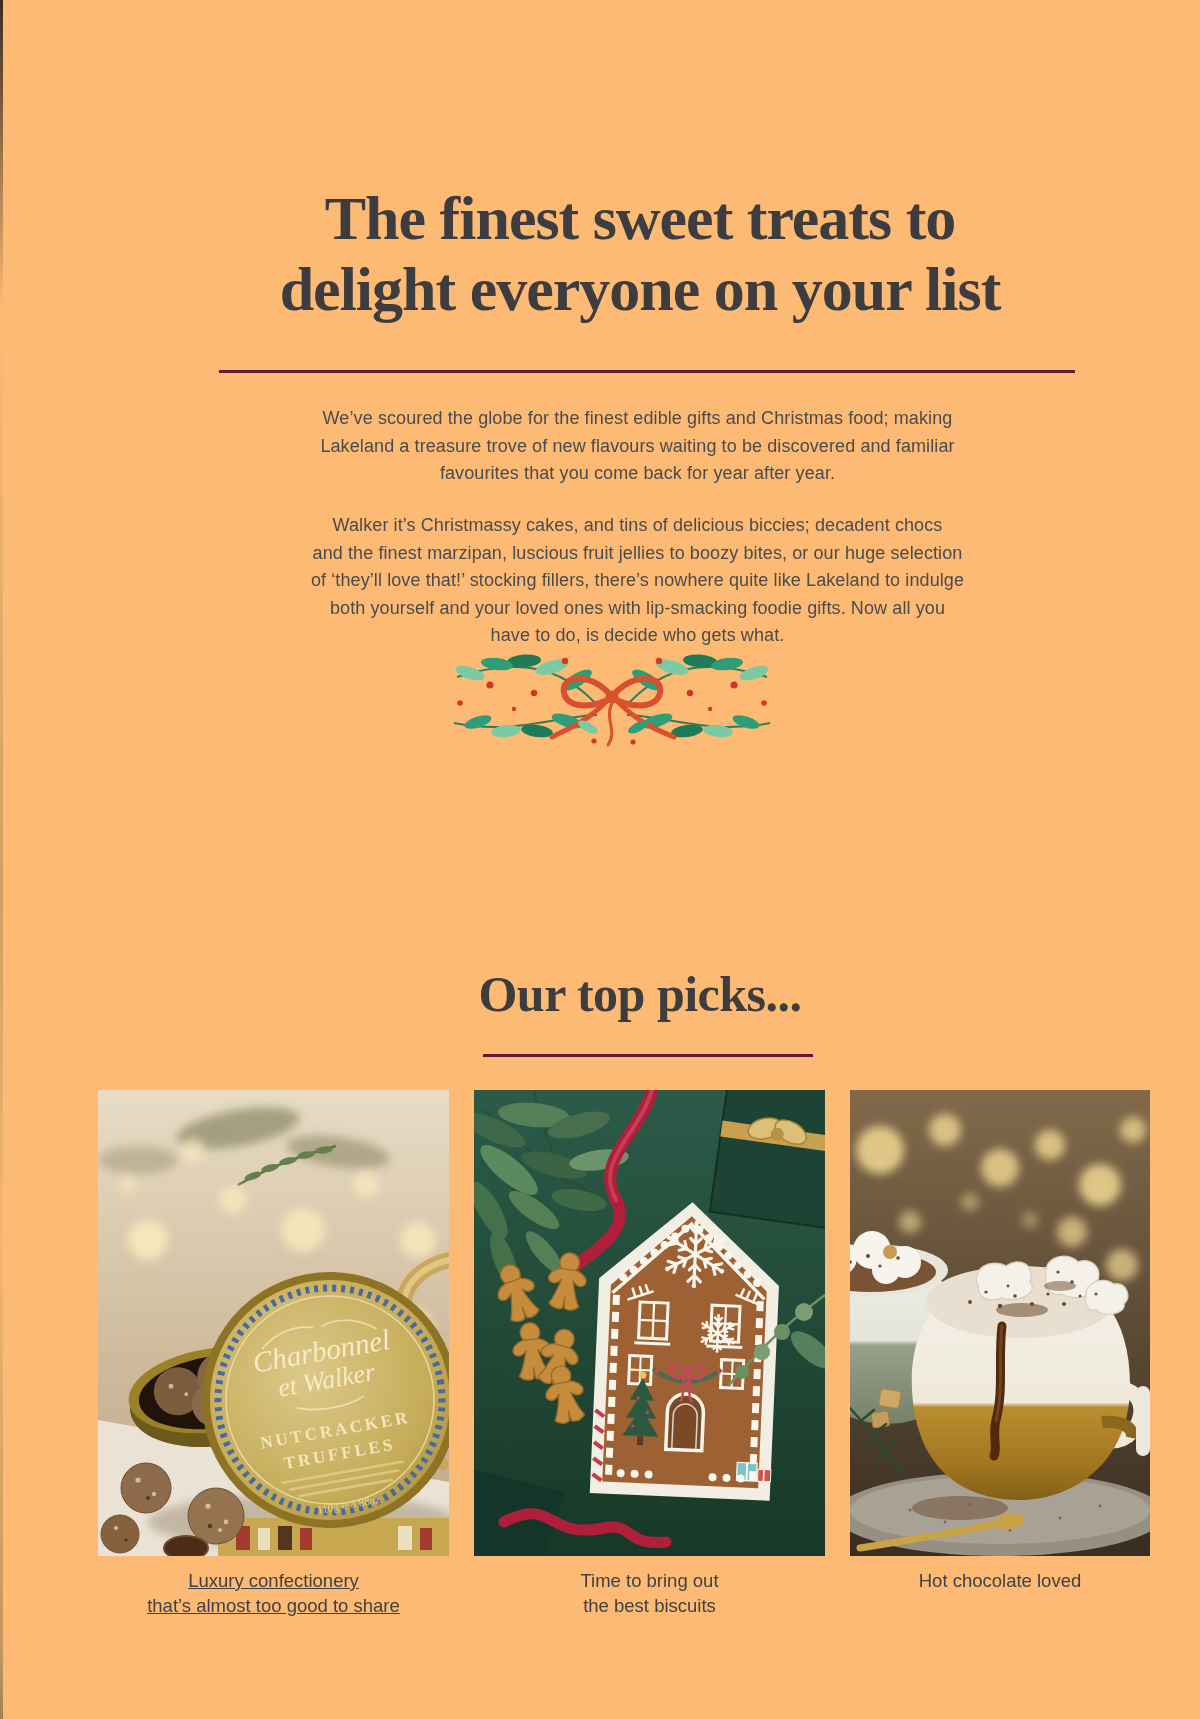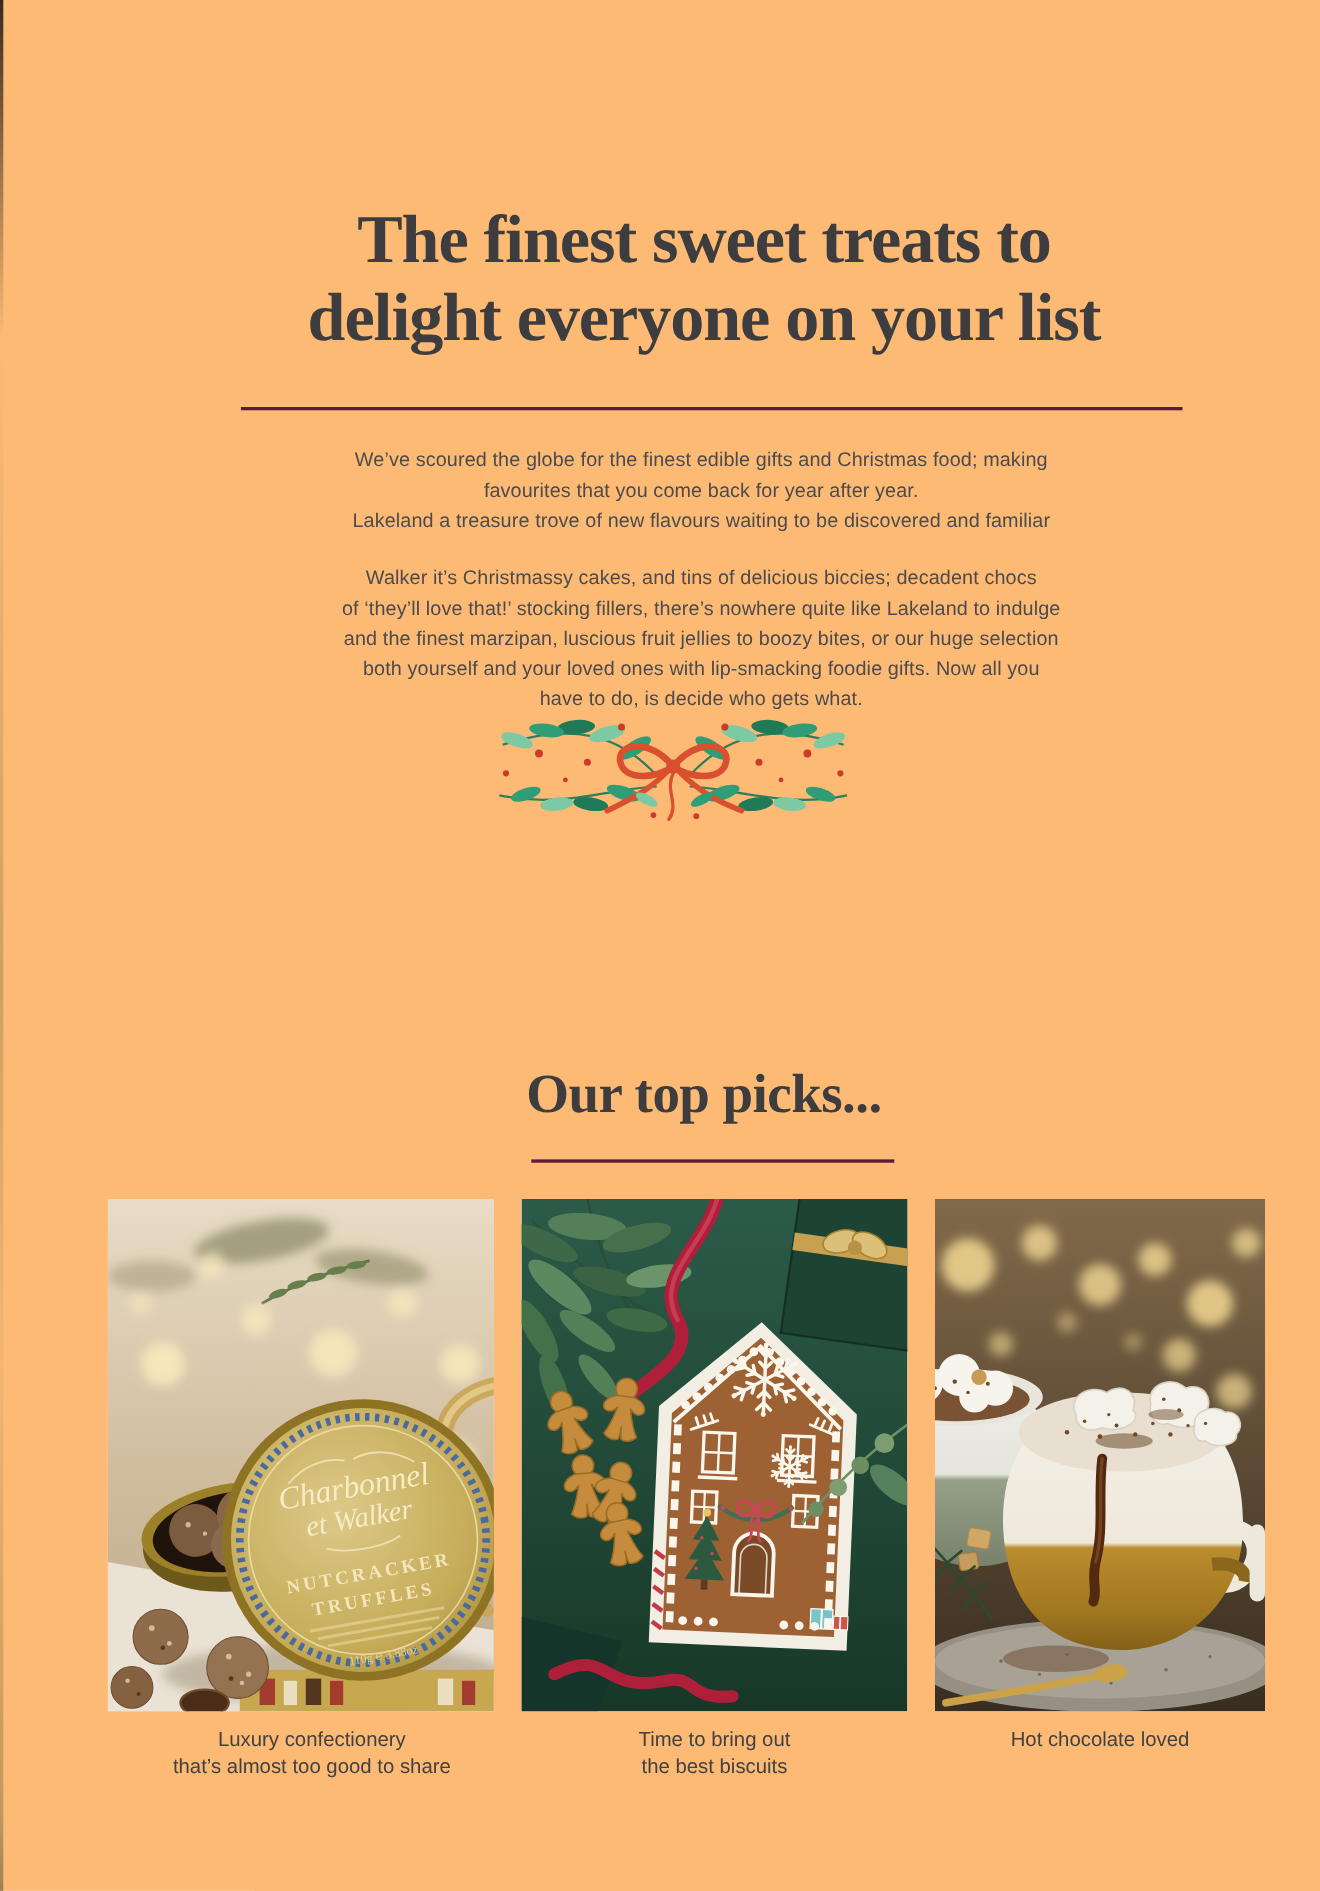--- a/index.html
+++ b/index.html
@@ -20,45 +20,45 @@
   .bline{display:block;}
   .garland{position:absolute;left:402px;top:645px;width:420px;height:105px;}
   .picks-title{position:absolute;top:964px;left:90px;width:1100px;margin:0;text-align:center;
         font-family:"Liberation Serif",serif;font-weight:600;font-size:50px;line-height:60px;
         color:#3d3d3f;letter-spacing:-.5px;}
   .figure{position:absolute;top:1090px;height:466px;overflow:hidden;background:#e7e0d2;}
   #fig1{left:98px;width:351px;} #fig2{left:474px;width:351px;} #fig3{left:850px;width:300px;}
   .figure svg{display:block;width:100%;height:100%;}
   .caption{position:absolute;top:1568px;margin:0;text-align:center;font-size:18.5px;
         line-height:25px;color:#414143;}
-  #cap1{left:88px;width:391px;} #cap2{left:454px;width:391px;} #cap3{left:810px;width:380px;}
+  #cap1{left:78px;width:391px;text-decoration:underline;} #cap2{left:454px;width:391px;} #cap3{left:810px;width:380px;}
 </style>
 </head>
 <body>
 
 <div class="page">
   <div class="scan-edge"></div>
 
   <h1 class="hero-title">
     <span class="bline">The finest sweet treats to</span>
     <span class="bline">delight everyone on your list</span>
   </h1>
 
   <div class="rule" id="rule1"></div>
 
   <p class="body-par" id="par1">
     <span class="bline">We’ve scoured the globe for the finest edible gifts and Christmas food; making</span>
+    <span class="bline">Lakeland a treasure trove of new flavours waiting to be discovered and familiar</span>
     <span class="bline">favourites that you come back for year after year.</span>
-    <span class="bline">Lakeland a treasure trove of new flavours waiting to be discovered and familiar</span>
   </p>
 
   <p class="body-par" id="par2">
     <span class="bline">Walker it’s Christmassy cakes, and tins of delicious biccies; decadent chocs</span>
+    <span class="bline">and the finest marzipan, luscious fruit jellies to boozy bites, or our huge selection</span>
     <span class="bline">of ‘they’ll love that!’ stocking fillers, there’s nowhere quite like Lakeland to indulge</span>
-    <span class="bline">and the finest marzipan, luscious fruit jellies to boozy bites, or our huge selection</span>
     <span class="bline">both yourself and your loved ones with lip-smacking foodie gifts. Now all you</span>
     <span class="bline">have to do, is decide who gets what.</span>
   </p>
 
   <div class="garland">
     <svg viewBox="0 0 420 105">
       <g id="g-left">
         <path d="M195,60 C160,22 118,12 55,32" fill="none" stroke="#2e7d5c" stroke-width="2"></path>
         <path d="M195,70 C150,72 110,90 52,78" fill="none" stroke="#2e7d5c" stroke-width="2"></path>
         <ellipse cx="175" cy="35" rx="17" ry="6.5" transform="rotate(-32 175 35)" fill="#2f9e77"></ellipse>

